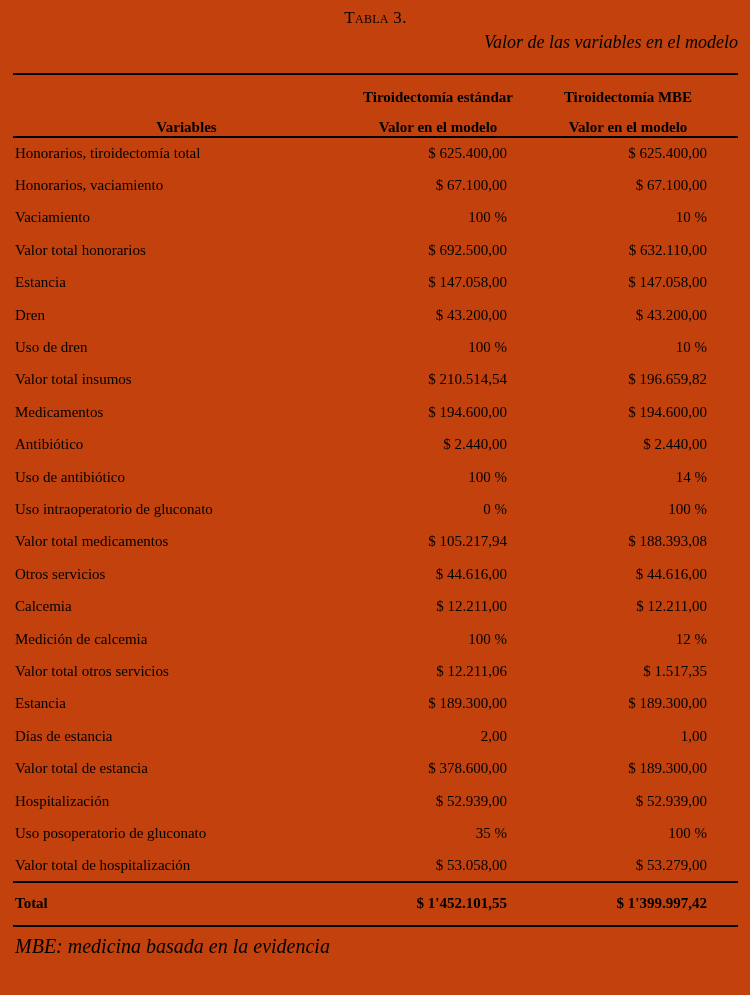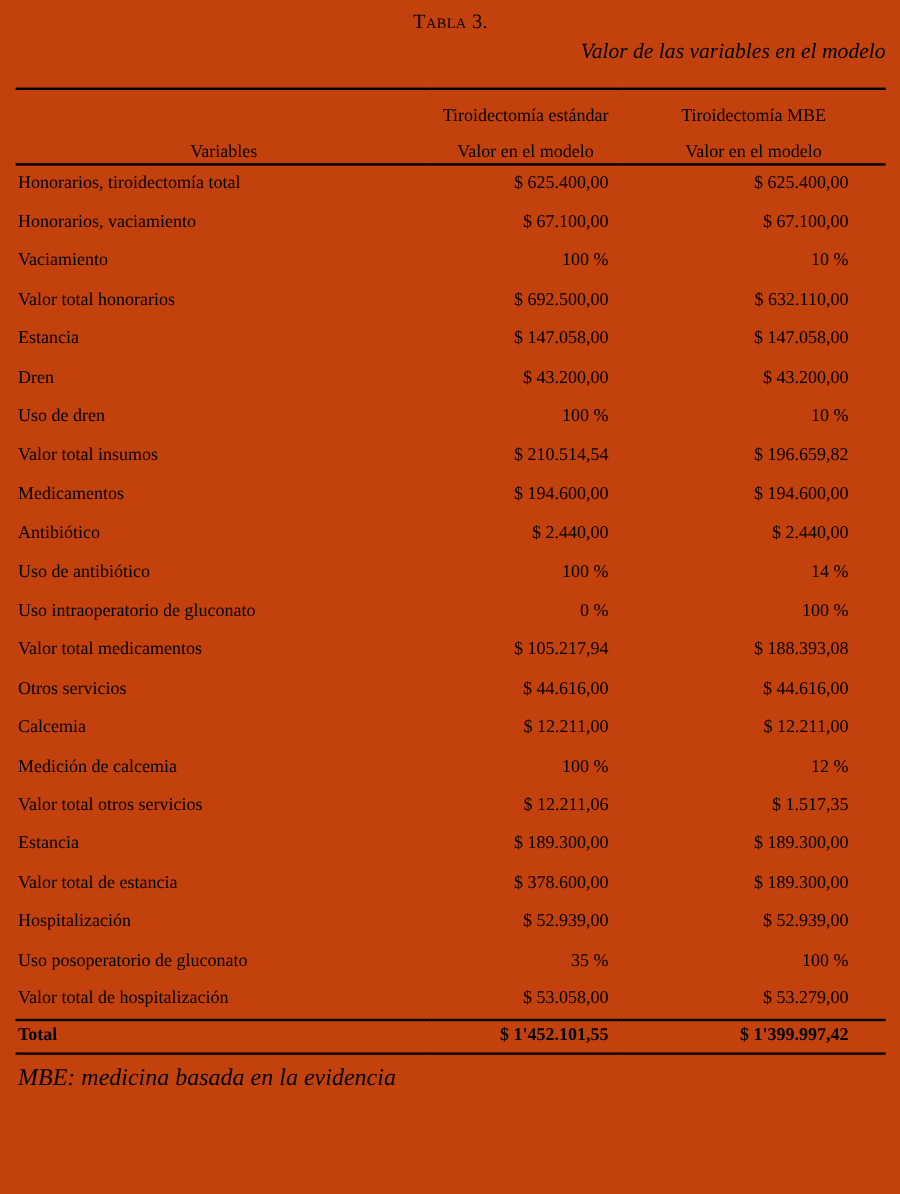--- a/index.html
+++ b/index.html
@@ -36,42 +36,42 @@
     table-layout: fixed;
     width: 725px;
     margin-top: 20px;
     border-top: 2px solid #000000;
   }
   col.c1 { width: 345px; }
   col.c2 { width: 160px; }
   col.c3 { width: 220px; }
   thead tr { border-bottom: 2px solid #000000; }
   th {
-    font-weight: normal;
+    font-weight: bold;
     font-size: 15px;
     height: 63px;
     vertical-align: bottom;
     padding-bottom: 0;
   }
   th.h-var { text-align: center; padding-left: 2px; }
   th.h-col { text-align: center; }
   th.h-col .line1 { margin-bottom: 13px; }
   td {
     font-size: 15px;
     height: 32.4px;
     vertical-align: middle;
   }
   td.var { text-align: left; padding-left: 2px; }
   td.val2 { text-align: right; padding-right: 11px; }
   td.val3 { text-align: right; padding-right: 31px; }
   tfoot tr {
     border-top: 2px solid #000000;
     border-bottom: 2px solid #000000;
   }
-  tfoot td { font-weight: bold; height: 28px; }
+  tfoot td { font-weight: bold; height: 44px; }
   .footnote {
     font-style: italic;
     font-size: 20px;
     margin-top: 8px;
     padding-left: 2px;
   }
 </style>
 </head>
 <body>
 
@@ -185,20 +185,25 @@
           <td class="var">Valor total otros servicios</td>
           <td class="val2">$ 12.211,06</td>
           <td class="val3">$ 1.517,35</td>
         </tr>
         <tr>
           <td class="var">Estancia</td>
           <td class="val2">$ 189.300,00</td>
           <td class="val3">$ 189.300,00</td>
         </tr>
         <tr>
+          <td class="var">Días de estancia</td>
+          <td class="val2">2,00</td>
+          <td class="val3">1,00</td>
+        </tr>
+        <tr>
           <td class="var">Valor total de estancia</td>
           <td class="val2">$ 378.600,00</td>
           <td class="val3">$ 189.300,00</td>
         </tr>
         <tr>
           <td class="var">Hospitalización</td>
           <td class="val2">$ 52.939,00</td>
           <td class="val3">$ 52.939,00</td>
         </tr>
         <tr>

